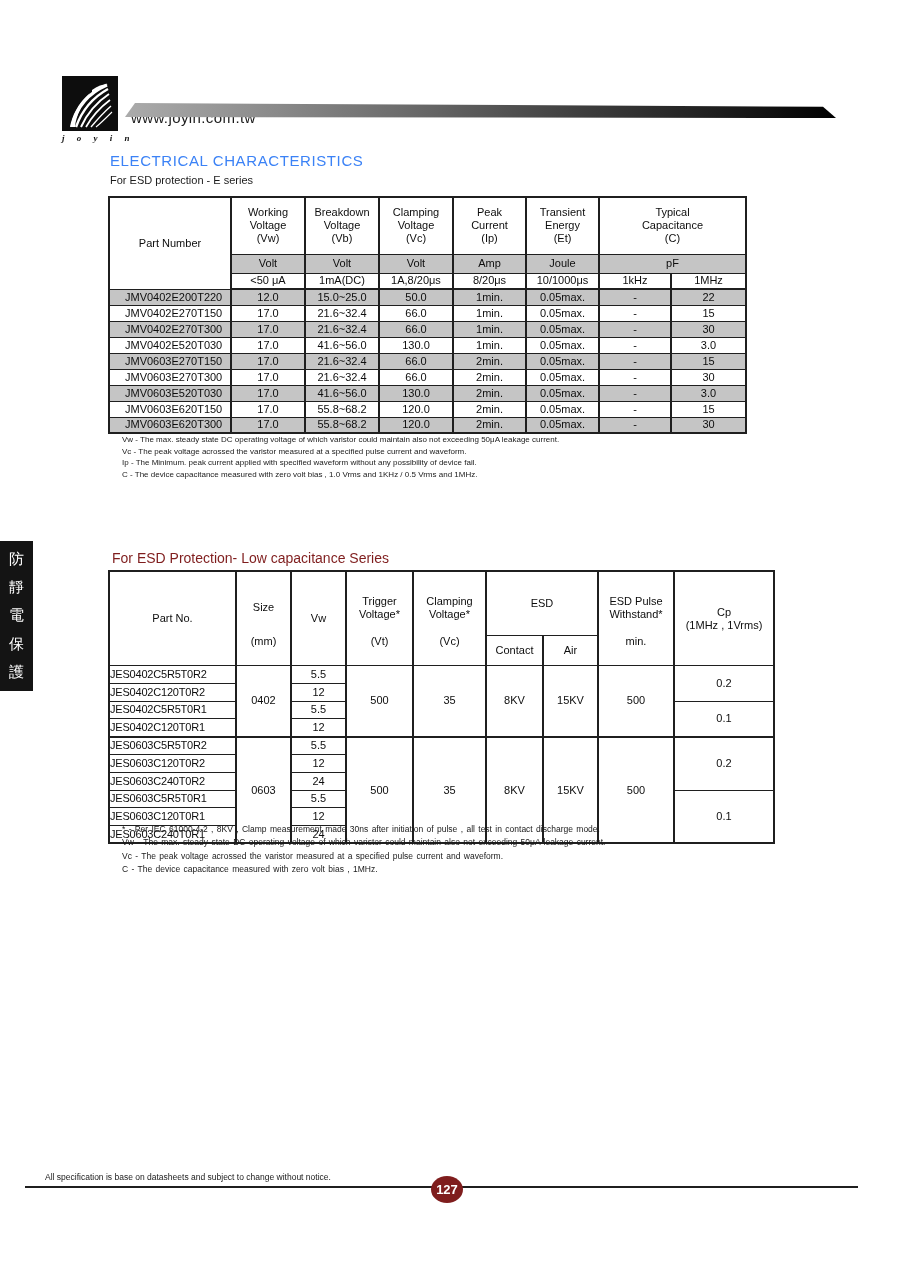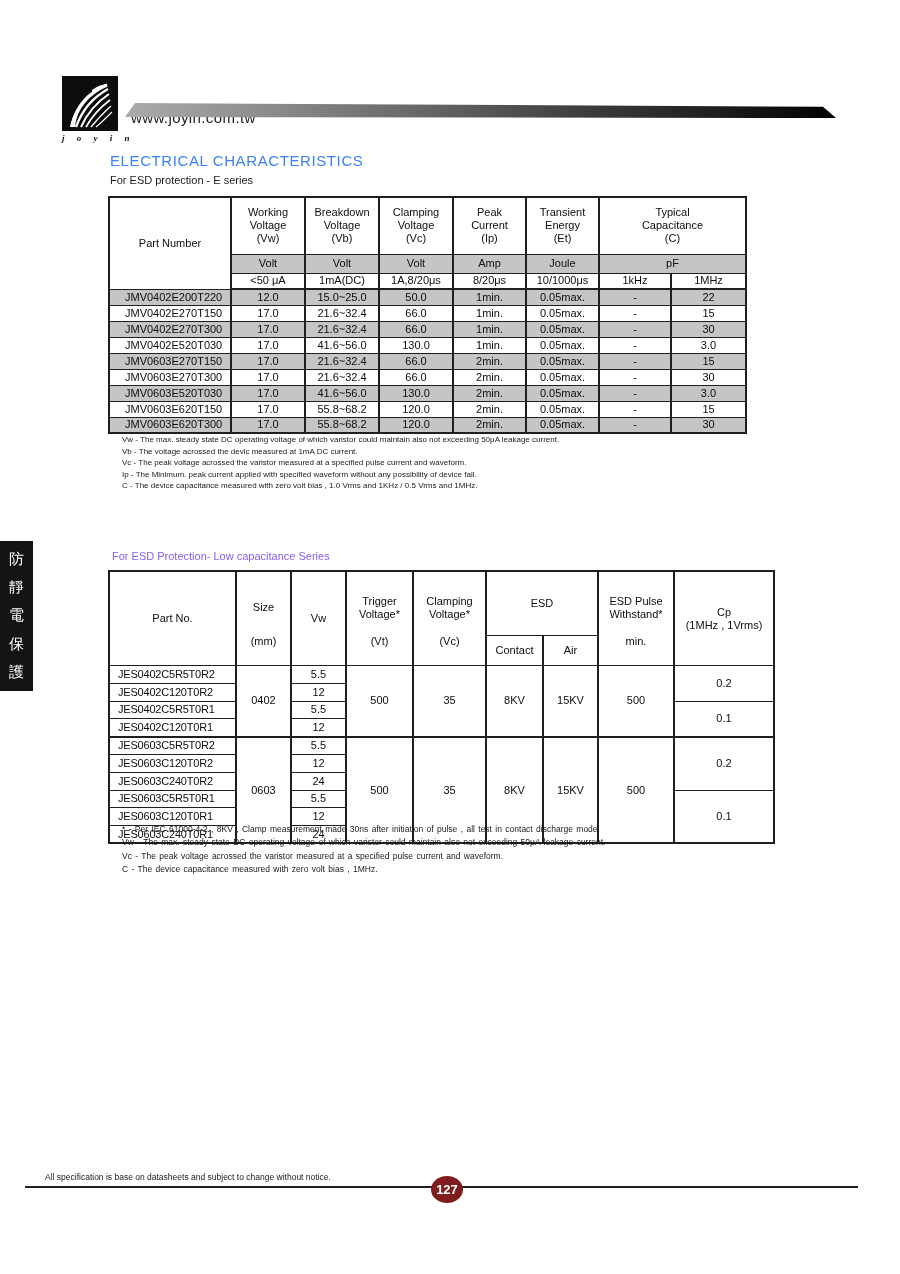--- a/index.html
+++ b/index.html
@@ -12,21 +12,21 @@
                font-family:"Liberation Serif", serif; font-style:italic; font-weight:bold;
                font-size:9px; letter-spacing:5px; color:#111; white-space:nowrap; }
   .site-url { position:absolute; left:131px; top:85px; font-size:15px; color:#1a1a1a; letter-spacing:0.4px;margin-top:24px; }
   .grad-bar { position:absolute; left:125px; top:103px; width:711px; height:15px;
               background:linear-gradient(to right,#ababab 0%,#8f8f8f 18%,#6a6a6a 40%,#3c3c3c 65%,#161616 88%,#000 100%);
               clip-path:polygon(10px 0%, 698px 25%, 711px 100%, 0% 93%); }
 
   
   .sec1-title { position:absolute; left:110px; top:152px; font-size:15px; letter-spacing:0.6px; color:#3b82f6; }
   .sec1-sub   { position:absolute; left:110px; top:174px; font-size:11px; color:#1a1a1a; }
-  .sec2-title { position:absolute; left:112px; top:550px; font-size:11px; color:#8b5cf6; }
+  .sec2-title { position:absolute; left:112px; top:550px; font-size:14px; color:#7f1d1d; }
 
   
   table { border-collapse:collapse; table-layout:fixed; }
   th, td { border:1px solid #1f1f1f; border-left-width:2px; border-right-width:2px;
            font-size:11px; font-weight:normal; text-align:center; vertical-align:middle;
            padding:0; line-height:13px; color:#0d0d0d; overflow:hidden; }
 
   
   .t1 { position:absolute; left:108px; top:196px; width:637px; border:2px solid #1f1f1f; }
   .t1 thead tr.names th { height:57px; white-space:pre-line; }
@@ -42,21 +42,21 @@
 
   
   .t2 { position:absolute; left:108px; top:570px; width:665px; border:2px solid #1f1f1f; }
   .t2 thead tr.h1 th { height:47px; white-space:pre-line; }
   .t2 thead tr.h2 th { height:22px; }
   .t2 thead th.split { padding:0; }
   .t2 .vsplit { display:flex; flex-direction:column; height:67px; }
   .t2 .vsplit .topl { flex:1; display:flex; align-items:center; justify-content:center; white-space:pre-line; }
   .t2 .vsplit .botl { height:22px; display:flex; align-items:center; justify-content:center; }
   .t2 tbody td { height:17.8px; }
-  .t2 td.pn { text-align:left; padding-left:8px; font-size:11px; letter-spacing:-0.2px; }
+  .t2 td.pn { text-align:left; padding-left:0; font-size:11px; letter-spacing:-0.2px; }
   .t2 tbody tr.group-start td { border-top-width:2px; }
   .t2 thead tr.h2 th { border-top-width:1px; }
 
   
   .side-tab { position:absolute; left:0; top:541px; width:33px; height:150px; background:#141414;
               display:flex; flex-direction:column; align-items:center; justify-content:space-evenly;
               color:#fff; font-size:15px; }
 
   
   .footer-note { position:absolute; left:45px; top:1172px; font-size:8.5px; color:#1a1a1a; }
@@ -230,21 +230,20 @@
           <td>2min.</td>
           <td>0.05max.</td>
           <td>-</td>
           <td>30</td>
         </tr>
       </tbody>
   </table>
 
   <div class="notes1" id="notes1">
       <div>Vw - The max. steady state DC operating voltage of which varistor could maintain also not exceeding 50μA leakage current.</div>
-      <div>Vb - The voltage acrossed the devic measured at 1mA DC current.</div>
       <div>Vc - The peak voltage acrossed the varistor measured at a specified pulse current and waveform.</div>
       <div>Ip - The Minimum. peak current applied with specified waveform without any possibility of device fail.</div>
       <div>C - The device capacitance measured with zero volt bias , 1.0 Vrms and 1KHz / 0.5 Vrms and 1MHz.</div>
     </div>
 
   <div class="side-tab" id="side-tab">
       <span>防</span>
       <span>靜</span>
       <span>電</span>
       <span>保</span>

